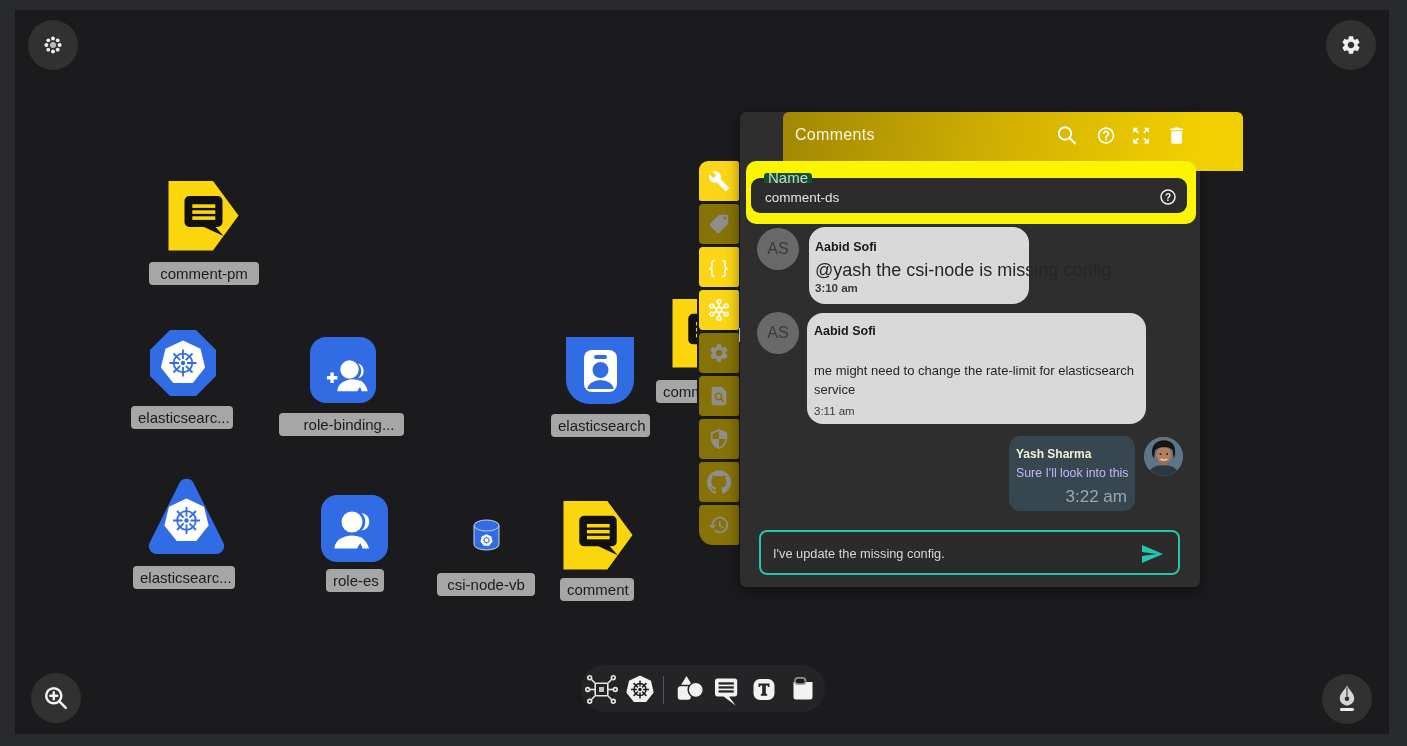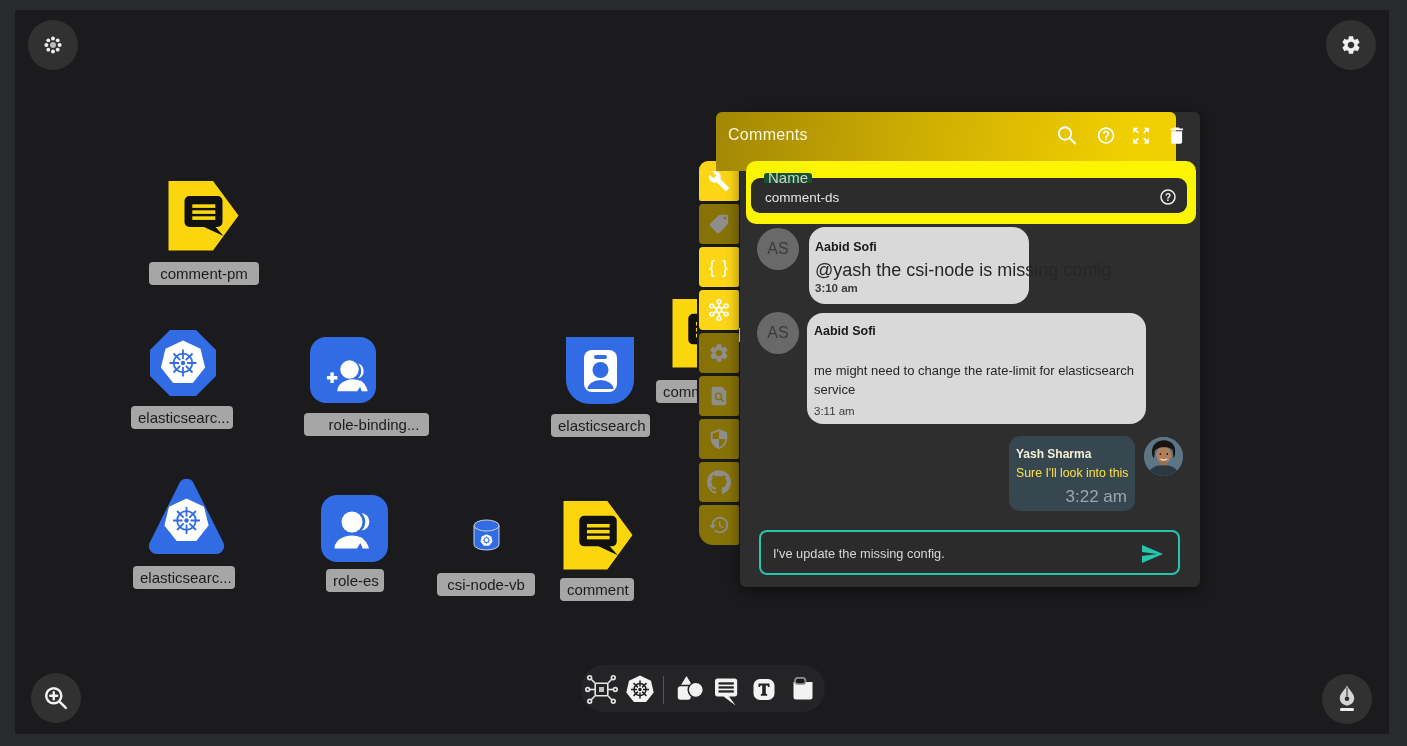--- a/index.html
+++ b/index.html
@@ -88,21 +88,21 @@
     <rect x="0" y="0" width="66" height="66" rx="16" fill="#326ce5"></rect>
     <g fill="#fff">
       <circle cx="39.5" cy="32.5" r="9.2"></circle>
       <path d="M48 26.5 a7.8 7.8 0 0 1 0 15 a10.5 10.5 0 0 0 0 -15 z"></path>
       <path d="M27.3 54.2 a15.5 12 0 0 1 25.5 -9 l-5.5 9 z"></path>
       <path d="M50.5 43.5 a17 17 0 0 1 7.2 10.7 l-6 0 a13 13 0 0 0 -4.6 -7.6 z"></path>
       <path d="M16.9 39 h3.5 v-3.6 h3.4 v3.6 h3.6 v3.4 h-3.6 v3.6 h-3.4 v-3.6 h-3.5 z"></path>
     </g>
   </svg>
 </div>
-<div class="nlabel" style="left:304px;top:413px;width:96px;padding-left:22px;">role-binding...</div>
+<div class="nlabel" style="left:279px;top:413px;width:96px;padding-left:22px;">role-binding...</div>
 
 <div class="abs" style="left:566px;top:337px;">
   <svg width="68" height="67" viewBox="0 0 68 67">
     <path fill="#326ce5" d="M0 0 h68 v43 a24 24 0 0 1 -24 24 h-20 a24 24 0 0 1 -24 -24 z"></path>
     <rect x="18" y="13" width="33" height="42" rx="8" fill="#fff"></rect>
     <rect x="28" y="18" width="13" height="4" rx="2" fill="#326ce5"></rect>
     <circle cx="34.5" cy="33" r="8" fill="#326ce5"></circle>
     <path d="M21.5 52 a13 9 0 0 1 26 0 z" fill="#326ce5"></path>
   </svg>
 </div>
@@ -239,21 +239,21 @@
 </div>
 <div class="vbtn vb-off" style="top:505px;border-radius:4px 2px 2px 14px;">
   <svg width="22" height="22" viewBox="0 0 24 24">
       <path fill="#8e8e8e" d="M13 3c-4.97 0-9 4.03-9 9H1l3.89 3.89.07.14L9 12H6c0-3.87 3.13-7 7-7s7 3.13 7 7-3.13 7-7 7c-1.93 0-3.68-.79-4.94-2.06l-1.42 1.42C8.27 19.99 10.51 21 13 21c4.97 0 9-4.03 9-9s-4.03-9-9-9zm-1 5v5l4.28 2.54.72-1.21-3.5-2.08V8H12z"></path>
     </svg>
 </div>
 
 <div class="abs" style="left:739.2px;top:328px;width:2.2px;height:13.5px;background:#ececec;"></div>
 
 <div class="abs" style="left:740px;top:112px;width:460px;height:475px;background:#2e2e2e;border-radius:6px;box-shadow:0 4px 14px rgba(0,0,0,0.45);"></div>
-<div class="abs" style="left:716px;top:112px;width:460px;height:59px;border-radius:6px 6px 0 0;background:linear-gradient(100deg,#a28704 0%,#cfae03 45%,#f1d001 90%);text-align:center;">
+<div class="abs" style="left:783px;top:112px;width:460px;height:59px;border-radius:6px 6px 0 0;background:linear-gradient(100deg,#a28704 0%,#cfae03 45%,#f1d001 90%);text-align:center;">
   <span style="position:absolute;left:12px;top:14px;font-size:16px;color:#fcf7dd;letter-spacing:0.3px;">Comments</span>
   <svg class="abs" style="left:1058px;top:126px" width="0" height="0"></svg>
 </div>
 
 <svg class="abs" style="left:740px;top:112px;" width="460" height="47" viewBox="0 0 460 47">
   <g stroke="#fff" fill="none" stroke-width="1.9">
     <circle cx="325" cy="21.5" r="6.2"></circle>
       <path d="M329.6 26.1 l6 6" stroke-width="2.1"></path>
   </g>
   <g transform="translate(356.2,13.6) scale(0.82)" fill="#fff">
@@ -285,21 +285,21 @@
 
 <div class="abs" style="left:757px;top:312px;width:42px;height:42px;border-radius:50%;background:#696969;display:flex;align-items:center;justify-content:center;font-size:16px;color:#3b3b3b;">AS</div>
 <div class="abs" style="left:807px;top:313px;width:339px;height:111px;background:#d9d9d9;border-radius:16px;">
   <div style="position:absolute;left:7px;top:11px;" class="msgname">Aabid Sofi</div>
   <div style="position:absolute;left:7px;top:48px;font-size:13px;color:#262626;width:326px;line-height:19px;">me might need to change the rate-limit for elasticsearch service</div>
   <div style="position:absolute;left:7px;top:92px;font-size:11.5px;color:#3a3a3a;">3:11 am</div>
 </div>
 
 <div class="abs" style="left:1009px;top:436px;width:126px;height:75px;background:#37474f;border-radius:11px;">
   <div style="position:absolute;left:7px;top:11px;font-weight:bold;font-size:12px;color:#f4f0d6;">Yash Sharma</div>
-  <div style="position:absolute;left:7px;top:30px;font-size:12.3px;color:#fde047;white-space:nowrap;">Sure I'll look into this</div>
+  <div style="position:absolute;left:7px;top:30px;font-size:12.3px;color:#c4b5fd;white-space:nowrap;">Sure I'll look into this</div>
   <div style="position:absolute;right:8px;top:51px;font-size:17px;color:#9aa7ae;">3:22 am</div>
 </div>
 <div class="abs" style="left:1143.5px;top:436.5px;width:39px;height:39px;border-radius:50%;overflow:hidden;background:#5d7584;">
   <svg width="39" height="39" viewBox="0 0 39 39">
     <circle cx="19.5" cy="19.5" r="19.5" fill="#5d7584"></circle>
     <ellipse cx="19.8" cy="18" rx="7.4" ry="8.4" fill="#b07f5c"></ellipse>
     <path fill="#9c6e4e" d="M16.6 23 h6.2 v5.5 h-6.2 z"></path>
     <path fill="#171513" d="M8.2 18 C6.5 8 13 3.2 20 3.2 C27 3.2 32.5 8 31 17.5 C30.7 19.2 30.2 20.3 29.7 21.2 L28.5 12.8 C26 10.8 24 10.2 19.5 10.2 C15 10.2 13 11.5 11 13.5 L10 21.2 C9.2 20.2 8.5 19.3 8.2 18 Z"></path>
     <circle cx="16.4" cy="17" r="0.9" fill="#2a1d15"></circle>
     <circle cx="23.2" cy="17" r="0.9" fill="#2a1d15"></circle>

